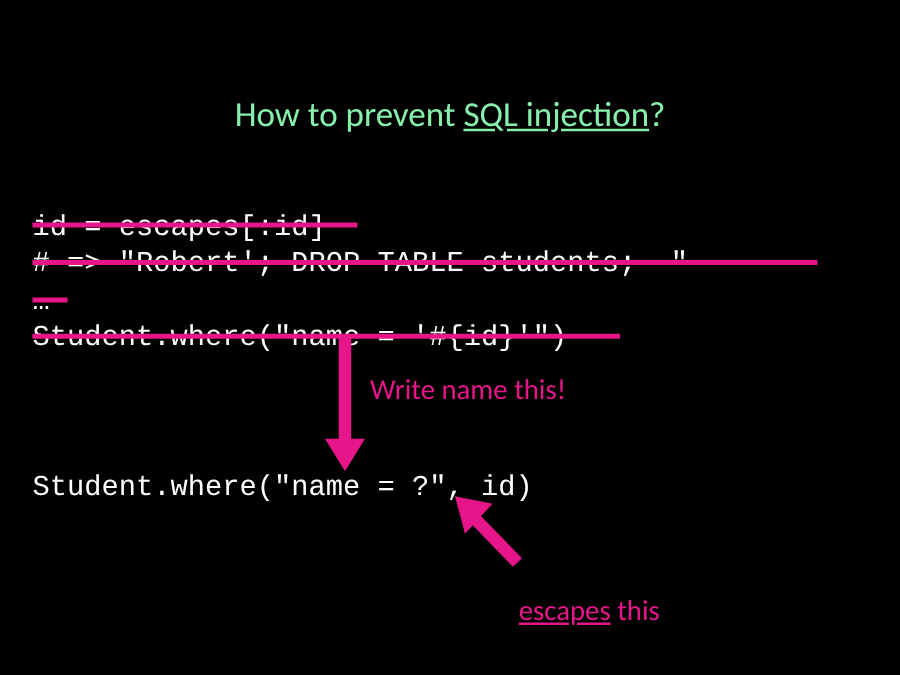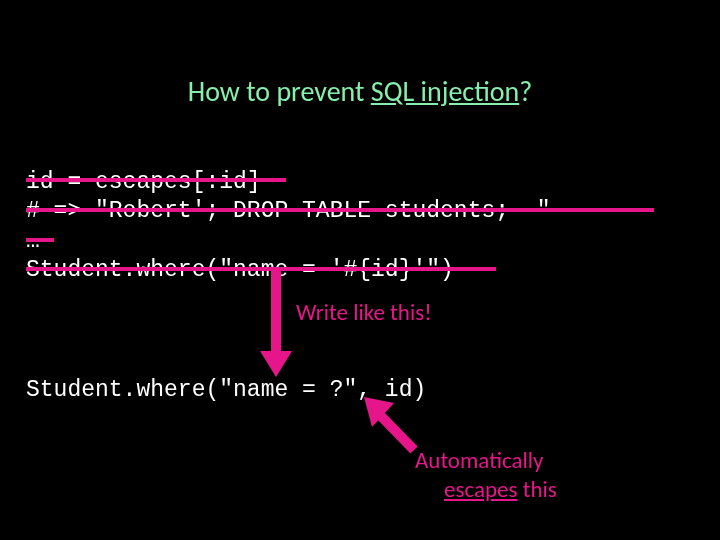--- a/index.html
+++ b/index.html
@@ -48,21 +48,21 @@
   #strike-b { top: 208px; left: 26px; width: 628px; }
   #strike-c { top: 238px; left: 26px; width: 28px; }
   #strike-d { top: 267px; left: 26px; width: 470px; }
   .label {
     position: absolute;
     color: #e6168a;
     font-size: 23px;
   }
   #label-write { top: 298px; left: 296px; }
   #label-auto { top: 446px; left: 415px; line-height: 1.25; }
-  #label-auto .u { text-decoration: underline; margin-left: 29px; }
+  #label-auto .u { text-decoration: underline; }
   svg.arrow { position: absolute; overflow: visible; }
   #arrow-down { top: 269px; left: 256px; width: 40px; height: 108px; }
   #arrow-up   { top: 395px; left: 362px; width: 60px; height: 62px; }
 </style>
 </head>
 <body>
 
 <div class="slide">
 
   <div class="title">
@@ -77,27 +77,27 @@
   <div id="strike-a" class="strike"></div>
   <div id="strike-b" class="strike"></div>
   <div id="strike-c" class="strike"></div>
   <div id="strike-d" class="strike"></div>
 
   <svg id="arrow-down" class="arrow" viewBox="0 0 40 108">
     <line x1="20" y1="0" x2="20" y2="86" stroke="#e6168a" stroke-width="10"></line>
     <polygon points="20,108 4,82 36,82" fill="#e6168a"></polygon>
   </svg>
 
-  <div id="label-write" class="label">Write like this!</div>
+  <div id="label-write" class="label">Write name this!</div>
 
   <div id="code-block-2" class="code"><span>Student.where("name = ?", id)</span></div>
 
   <svg id="arrow-up" class="arrow" viewBox="0 0 60 62">
     <line x1="52" y1="55" x2="16" y2="18" stroke="#e6168a" stroke-width="10"></line>
     <polygon points="2,2 32,8 10,32" fill="#e6168a"></polygon>
   </svg>
 
   <div id="label-auto" class="label">
-    <span>Automatically</span><br>
+    <br>
     <span class="u">escapes</span><span> this</span>
   </div>
 
 </div>
 
 </body></html>

